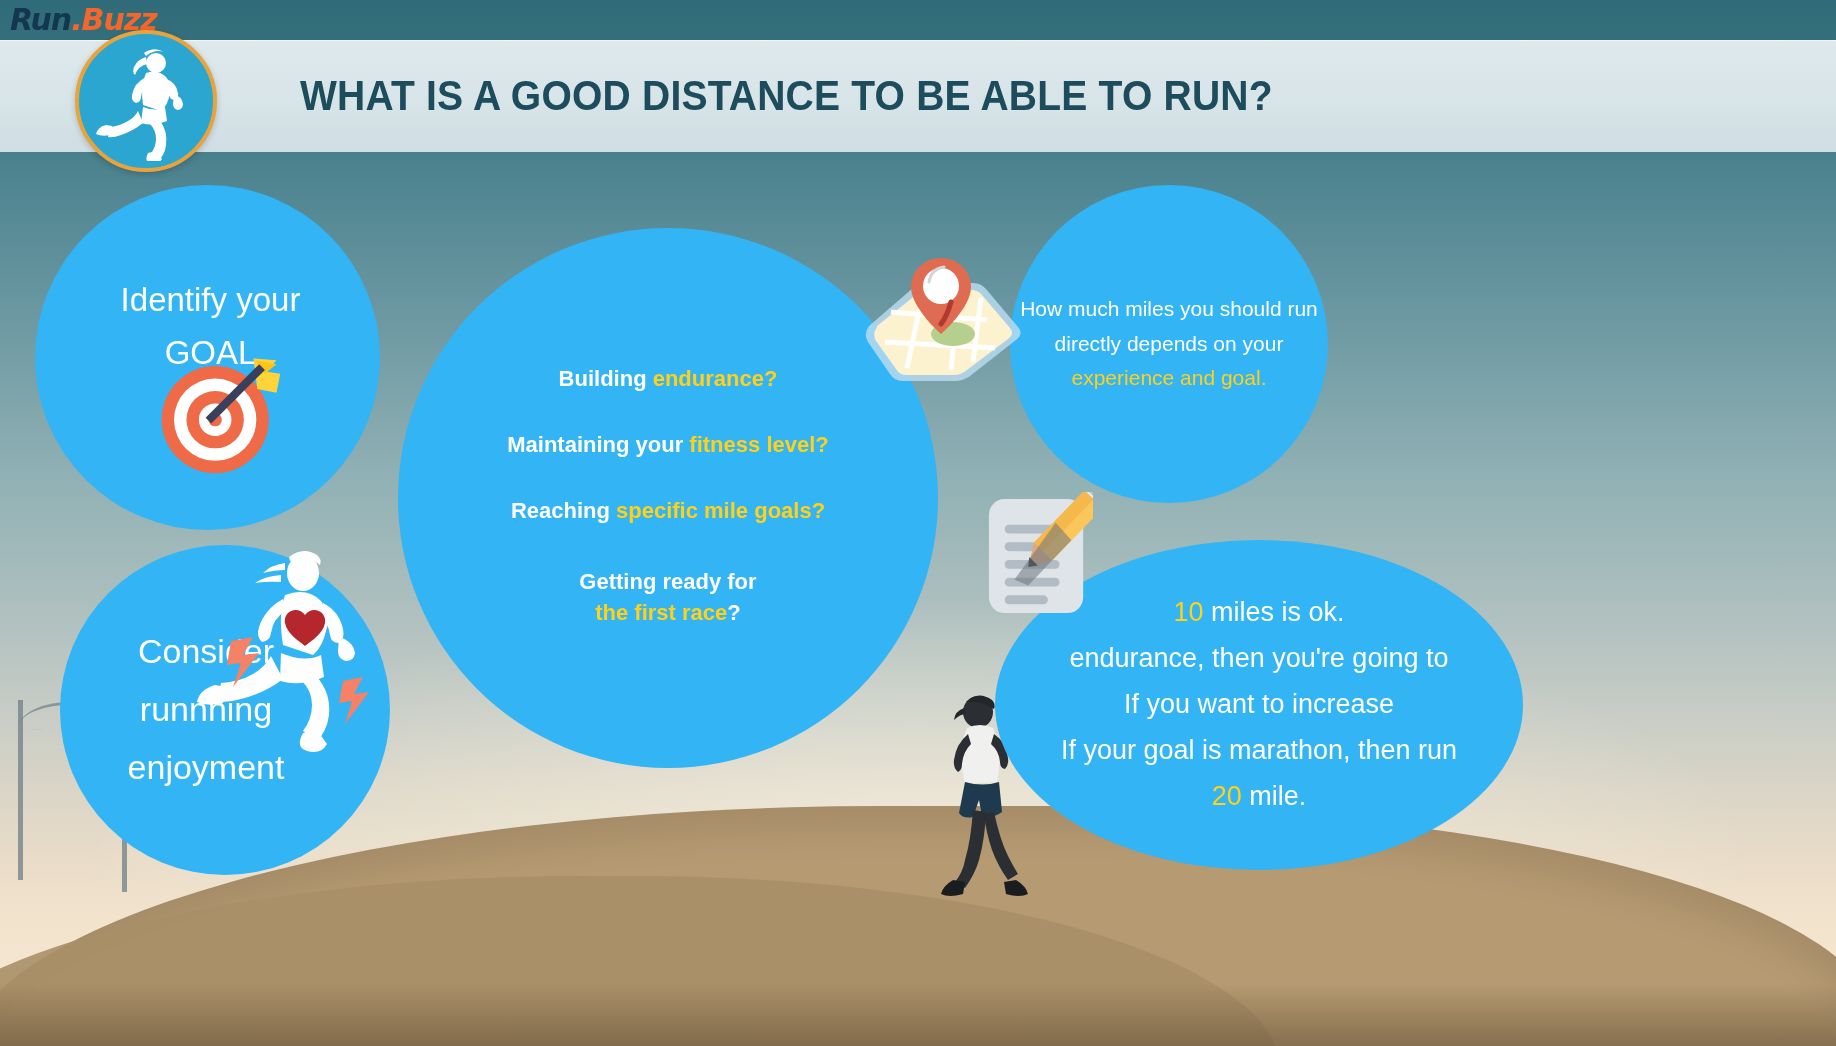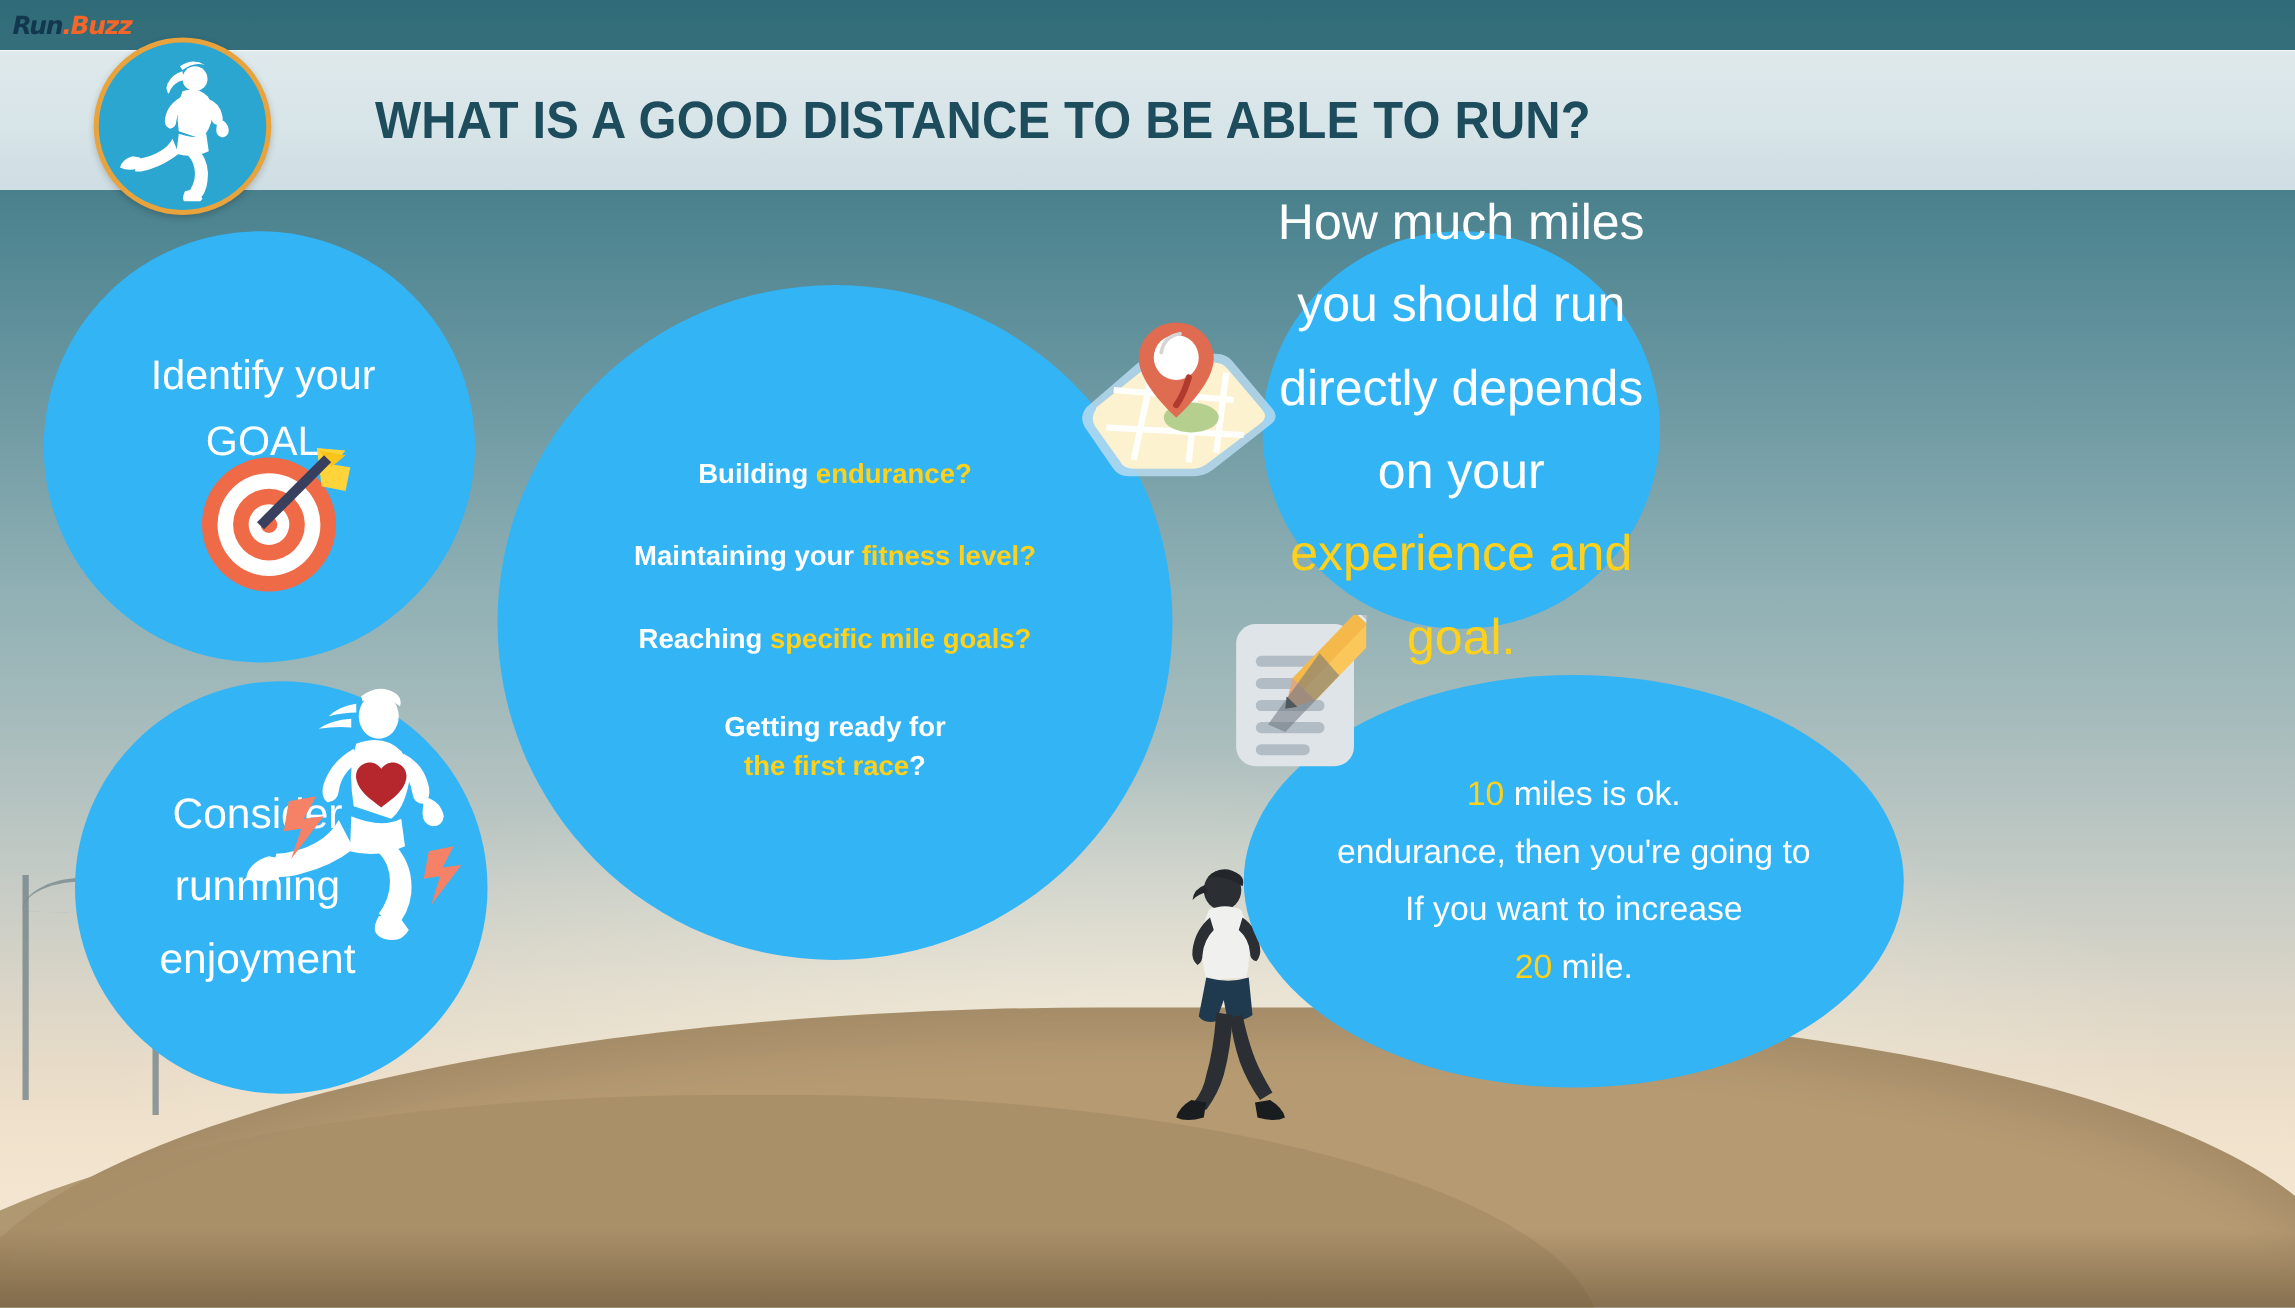--- a/index.html
+++ b/index.html
@@ -62,21 +62,21 @@
   
   .photo-runner{position:absolute;left:920px;top:690px;width:160px;height:232px;}
 
   
   .topstrip{
     position:absolute;left:0;top:0;width:1836px;height:40px;
     background:linear-gradient(to bottom,#2f6b78,#356f7b);
   }
   .logo{
     position:absolute;left:10px;top:3px;
-    font-size:20px;font-weight:bold;font-style:italic;
+    font-size:30px;font-weight:bold;font-style:italic;
     letter-spacing:-1px;line-height:34px;
     font-family:"DejaVu Sans","Liberation Sans",sans-serif;
     white-space:nowrap;
   }
   .logo .run{color:#12374f;}
   .logo .buzz{color:#f4662a;}
   .logo .dot{color:#f4662a;}
 
   .headerbar{
     position:absolute;left:0;top:40px;width:1836px;height:112px;
@@ -139,21 +139,21 @@
   #bubble-reasons .txt{
     font-size:22px;font-weight:bold;line-height:1.0;
   }
   #bubble-reasons .row{margin:0 0 44px 0;white-space:nowrap;}
   #bubble-reasons .row:last-child{margin-bottom:0;}
   #bubble-reasons .row.two{line-height:1.42;white-space:normal;}
 
   
   #bubble-miles{left:1010px;top:185px;width:318px;height:318px;}
   #bubble-miles .txt{
-    font-size:40px;font-weight:400;line-height:1.66;
+    font-size:21px;font-weight:400;line-height:1.66;
     padding:0 8px;
   }
   
   #bubble-advice{left:995px;top:540px;width:528px;height:330px;border-radius:50%;}
   #bubble-advice .txt{
     font-size:27px;font-weight:400;line-height:1.70;
     padding:0 26px;
   }
 
   
@@ -376,17 +376,18 @@
 
       <path d="M72 30 l16 18 l-44 46 l-14 -6z" fill="#6c757d" opacity=".55"></path>
     </svg>
   </div>
 
   <div class="bubble" id="bubble-advice">
     <div class="txt">
       <div><span class="hl">10</span><span> miles is ok.</span></div>
       <div>endurance, then you're going to</div>
       <div>If you want to increase</div>
+      <div>If your goal is marathon, then run</div>
       <div><span class="hl">20</span><span> mile.</span></div>
     </div>
   </div>
 
 </div>
 
 </body></html>

